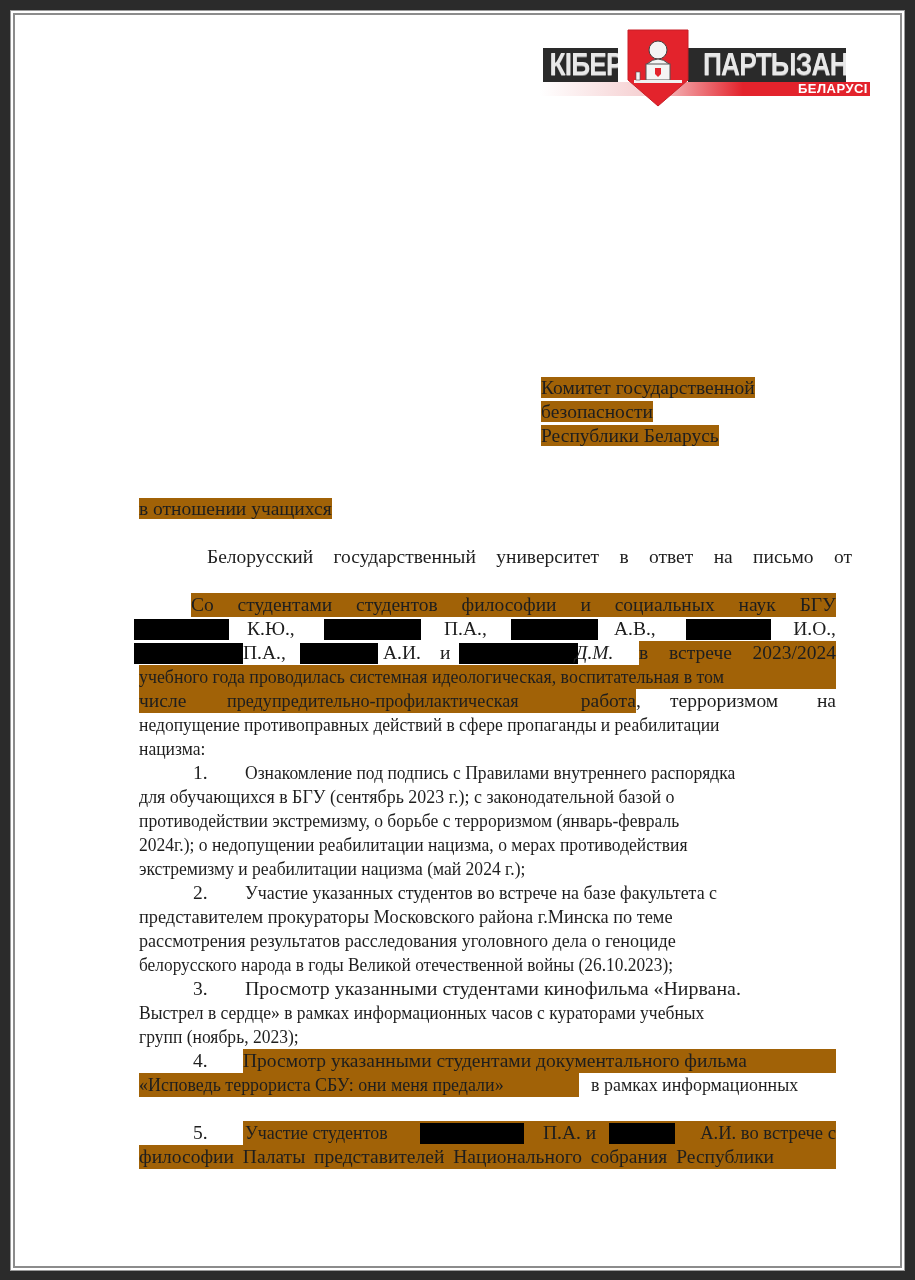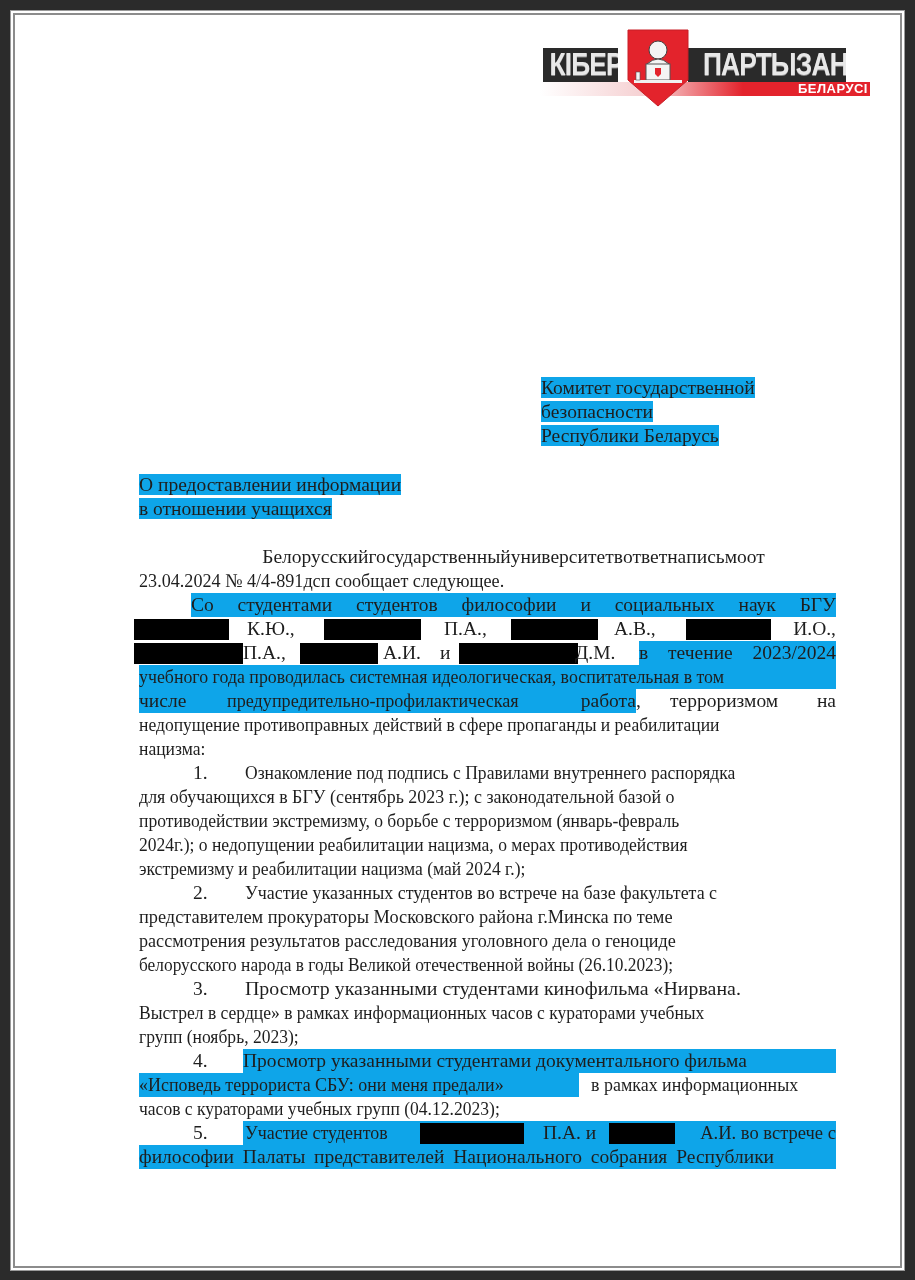--- a/index.html
+++ b/index.html
@@ -8,21 +8,21 @@
   .frame-inner { position:absolute; left:2px; top:2px; right:2px; bottom:2px; border:2px solid #8c8c8c; background:#fff; }
   .page { position:absolute; left:0; top:0; width:915px; height:1280px; }
   .logo { position:absolute; left:540px; top:26px; width:332px; height:84px; }
   .logo .bar { position:absolute; top:22px; height:34px; background:#2a2a2a; color:#e8e8e8; font-family:"Liberation Sans", sans-serif; font-weight:bold; font-size:31px; line-height:34px; letter-spacing:-1px; text-align:center; overflow:hidden; }
   .logo .bar span { display:inline-block; transform:scaleX(0.85); transform-origin:center; text-shadow:0 1px 0 #888; }
   .logo .redbar { position:absolute; left:118px; top:56px; width:212px; height:14px; background:linear-gradient(90deg,#f6c6c8 0%,#e3232c 40%,#e3232c 100%); }
   .logo .fade { position:absolute; left:0; top:56px; width:120px; height:14px; background:linear-gradient(90deg,rgba(255,255,255,0) 0%,#f4c9cb 100%); }
   .logo .sub { position:absolute; right:4px; top:55px; color:#fff; font-family:"Liberation Sans", sans-serif; font-size:13px; font-weight:bold; line-height:16px; letter-spacing:0.5px; }
   .logo .shield { position:absolute; left:86px; top:2px; width:64px; height:80px; }
   .txt { position:absolute; font-family:"Liberation Serif", serif; font-size:19.5px; color:#1e1e1e; line-height:24px; white-space:nowrap; }
-  .hl { background:#0ea5e9; }
+  .hl { background:#a16207; }
   .line { position:absolute; left:139px; width:697px; font-family:"Liberation Serif", serif; font-size:19.5px; color:#1e1e1e; line-height:24px; height:24px; white-space:nowrap; }
   .just { display:flex; justify-content:space-between; }
   .just > span { white-space:pre; }
   .cond { display:inline-block; transform-origin:left center; }
   .redact { display:inline-block; background:#000; height:21px; vertical-align:-3px; }
 </style>
 </head>
 <body>
 
 <div class="frame">
@@ -45,34 +45,32 @@
       <path d="M29 40 H35 V46 L32 49 L29 46 Z" fill="#e3232c"></path>
       <rect x="8" y="52" width="48" height="3" fill="#f0f0f0"></rect>
       <rect x="10" y="44" width="4" height="8" fill="#f4f4f4" stroke="#555" stroke-width="0.6"></rect>
     </svg>
   </div>
 
   <div class="txt" style="left:541px;top:376px;"><span class="hl">Комитет государственной</span></div>
   <div class="txt" style="left:541px;top:400px;"><span class="hl">безопасности</span></div>
   <div class="txt" style="left:541px;top:424px;"><span class="hl">Республики Беларусь</span></div>
 
-  <div class="txt" style="left:139px;top:473px;"><span class="hl">О предоставлении информации</span></div>
   <div class="txt" style="left:139px;top:497px;"><span class="hl">в отношении учащихся</span></div>
 
-  <div class="line just" style="top:545px;left:191px;width:645px;justify-content:center;">
+  <div class="line just" style="top:545px;left:207px;width:645px;">
     <span>Белорусский</span>
       <span>государственный</span>
       <span>университет</span>
       <span>в</span>
       <span>ответ</span>
       <span>на</span>
       <span>письмо</span>
       <span>от</span>
   </div>
-  <div class="line" style="top:569px;"><span class="cond" style="transform:scaleX(0.93);">23.04.2024 № 4/4-891дсп сообщает следующее.</span></div>
 
   <div class="line just hl" style="top:593px;left:191px;width:645px;">
     <span>Со</span>
       <span>студентами</span>
       <span>студентов</span>
       <span>философии</span>
       <span>и</span>
       <span>социальных</span>
       <span>наук</span>
       <span>БГУ</span>
@@ -89,24 +87,24 @@
     <span style="position:absolute;right:0;">И.О.,</span>
   </div>
 
   <div class="line" style="top:641px;">
     <span class="redact" style="position:absolute;left:-5px;top:2px;width:109px;"></span>
     <span style="position:absolute;left:104px;">П.А.,</span>
     <span class="redact" style="position:absolute;left:161px;top:2px;width:78px;"></span>
     <span style="position:absolute;left:244px;">А.И.</span>
     <span style="position:absolute;left:301px;">и</span>
     <span class="redact" style="position:absolute;left:320px;top:2px;width:119px;"></span>
-    <span style="position:absolute;left:436px;">Д.М.</span>
+    <span style="position:absolute;left:436px;font-style:italic;">Д.М.</span>
     <span class="hl" style="position:absolute;left:500px;width:197px;display:flex;justify-content:space-between;">
       <span>в</span>
-        <span>течение</span>
+        <span>встрече</span>
         <span>2023/2024</span>
     </span>
   </div>
 
   <div class="line hl" style="top:665px;"><span class="cond" style="transform:scaleX(0.915);">учебного года проводилась системная идеологическая, воспитательная в том</span></div>
 
   <div class="line" style="top:689px;">
     <span class="hl" style="position:absolute;left:0;width:497px;display:flex;justify-content:space-between;">
       <span>числе</span>
         <span class="cond" style="transform:scaleX(0.93);">предупредительно-профилактическая</span>
@@ -145,21 +143,20 @@
   <div class="line" style="top:1025px;"><span class="cond" style="transform:scaleX(0.9);">групп (ноябрь, 2023);</span></div>
 
   <div class="line" style="top:1049px;">
     <span style="position:absolute;left:54px;">4.</span>
     <span class="hl" style="position:absolute;left:104px;width:593px;"><span class="cond" style="transform:scaleX(1.0);">Просмотр указанными студентами документального фильма</span></span>
   </div>
   <div class="line" style="top:1073px;">
     <span class="hl" style="position:absolute;left:0;width:440px;"><span class="cond" style="transform:scaleX(0.92);">«Исповедь террориста СБУ: они меня предали»</span></span>
     <span class="cond" style="position:absolute;left:452px;transform:scaleX(0.92);">в рамках информационных</span>
   </div>
-  <div class="line" style="top:1097px;"><span class="cond" style="transform:scaleX(0.9);">часов с кураторами учебных групп (04.12.2023);</span></div>
 
   <div class="line" style="top:1121px;">
     <span style="position:absolute;left:54px;">5.</span>
     <span class="hl" style="position:absolute;left:104px;width:593px;height:24px;">
       <span class="cond" style="position:absolute;left:2px;transform:scaleX(0.92);">Участие студентов</span>
       <span class="redact" style="position:absolute;left:177px;top:2px;width:104px;"></span>
       <span style="position:absolute;left:300px;">П.А. и</span>
       <span class="redact" style="position:absolute;left:366px;top:2px;width:66px;"></span>
       <span class="cond" style="position:absolute;right:0;transform-origin:right center;transform:scaleX(0.95);">А.И. во встрече с</span>
     </span>

